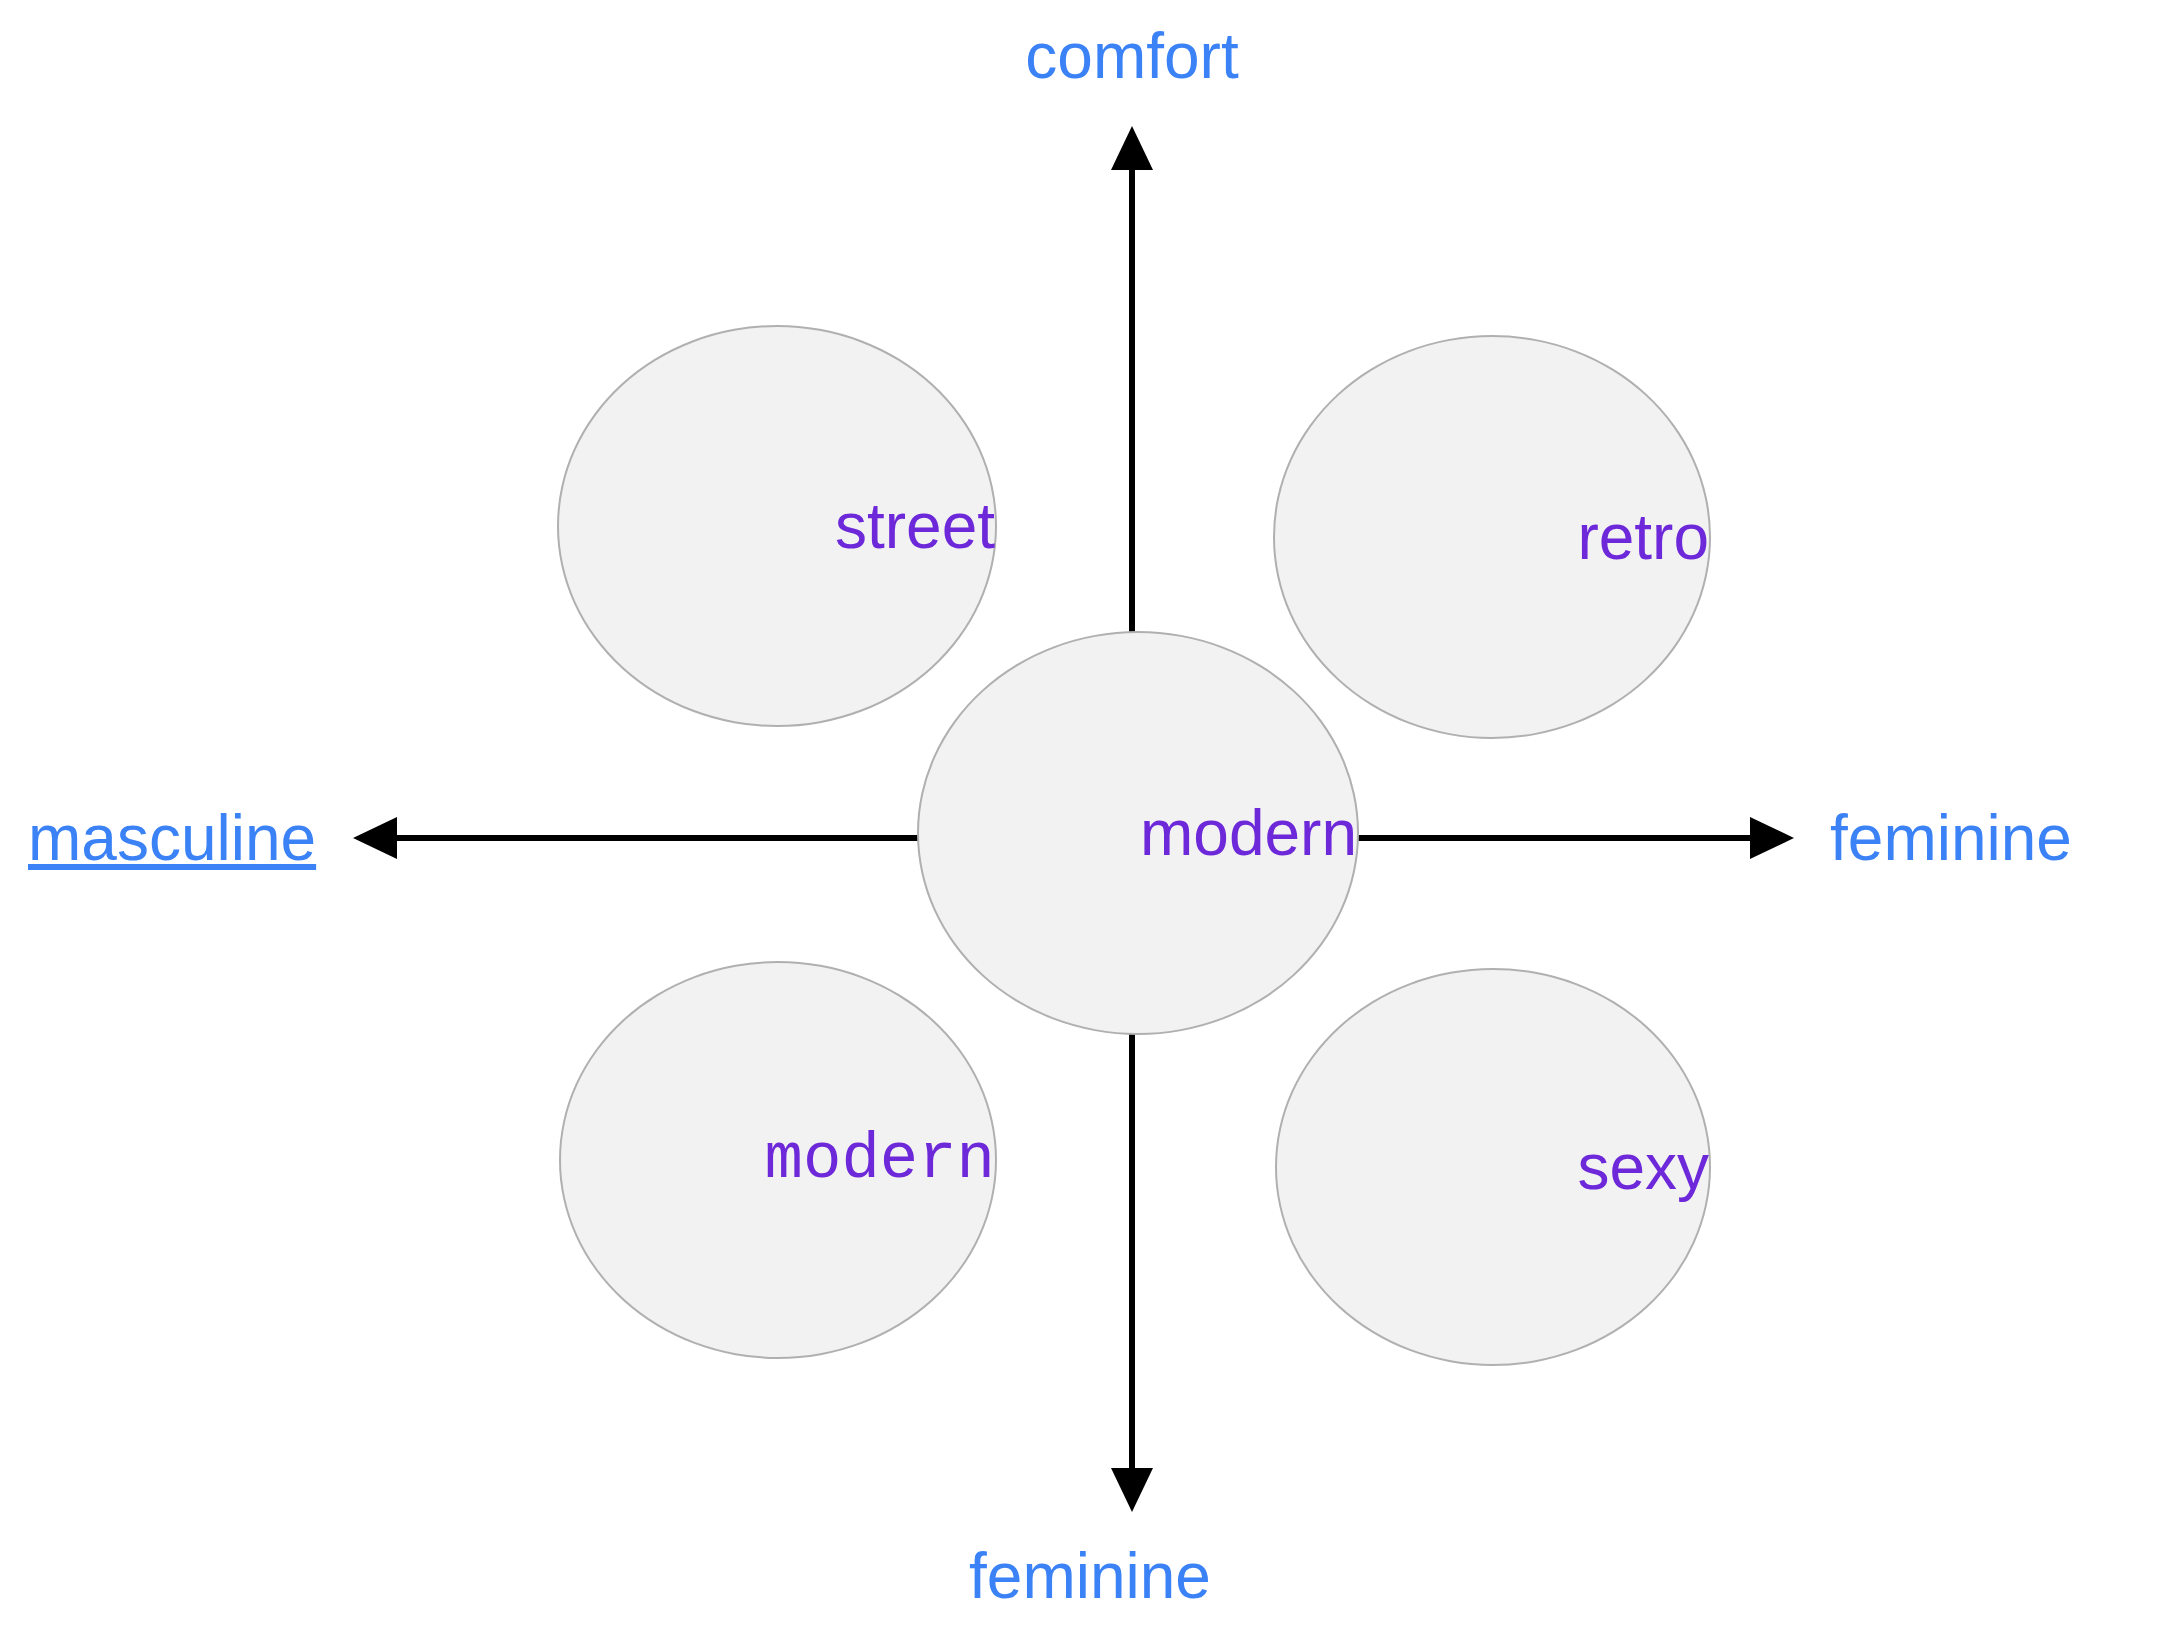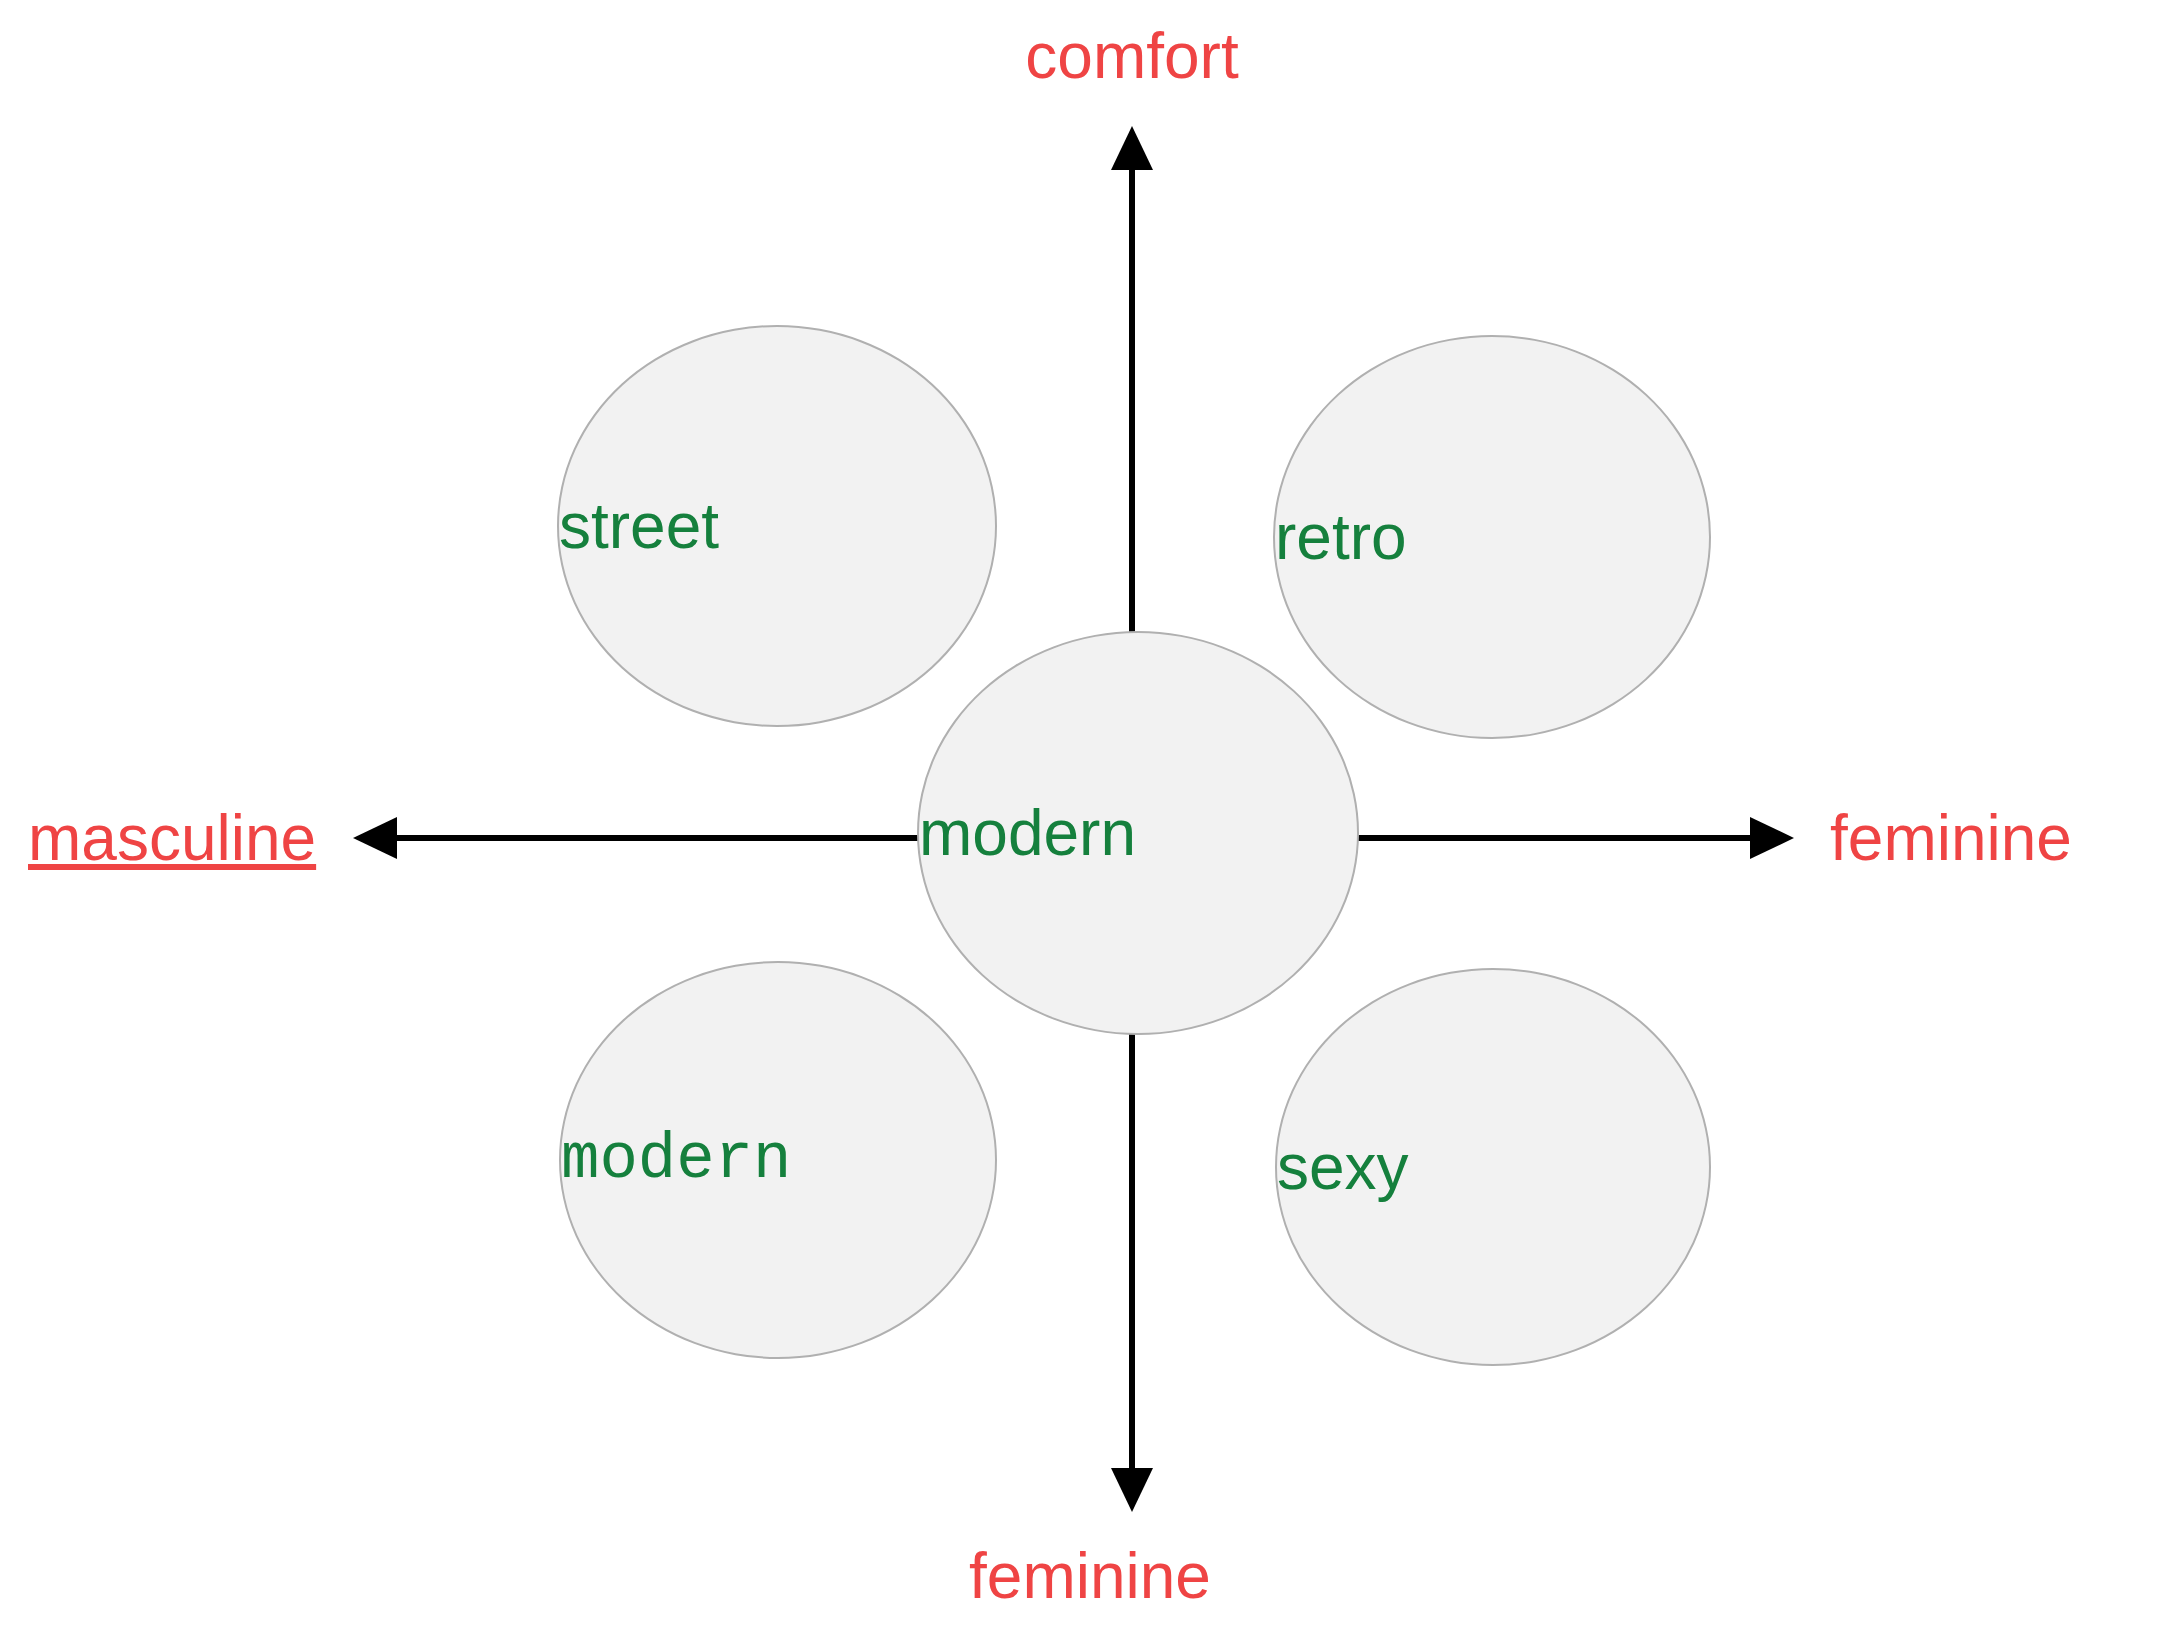--- a/index.html
+++ b/index.html
@@ -22,38 +22,38 @@
     top: 0;
     z-index: 1;
   }
   .node {
     position: absolute;
     border-radius: 50%;
     background: #f2f2f2;
     border: 2px solid #b0b0b0;
     display: flex;
     align-items: center;
-    justify-content: flex-start;
+    justify-content: flex-end;
     z-index: 2;
     font-size: 64px;
     line-height: 1;
-    color: #15803d;
+    color: #6d28d9;
   }
   .node-street { left: 557px;  top: 325px;  width: 436px; height: 398px; }
   .node-retro  { left: 1273px; top: 335px;  width: 434px; height: 400px; }
   .node-sporty { left: 917px;  top: 631px;  width: 438px; height: 400px; }
   .node-modern { left: 559px;  top: 961px;  width: 434px; height: 394px; font-family: Liberation Mono, monospace; }
   .node-sexy   { left: 1275px; top: 968px;  width: 432px; height: 394px; }
   .axis-label {
     position: absolute;
     z-index: 3;
     font-size: 64px;
     line-height: 1;
     white-space: nowrap;
-    color: #ef4444;
+    color: #3b82f6;
   }
   .label-comfort   { left: 1132px; top: 56px;   transform: translate(-50%, -50%); }
   .label-aesthetic { left: 1090px; top: 1576px; transform: translate(-50%, -50%); }
   .label-masculine { left: 28px;   top: 838px;  transform: translateY(-50%); text-decoration: underline; }
   .label-feminine  { left: 1830px; top: 838px;  transform: translateY(-50%); }
 </style>
 </head>
 <body>
 
 <div class="stage">

